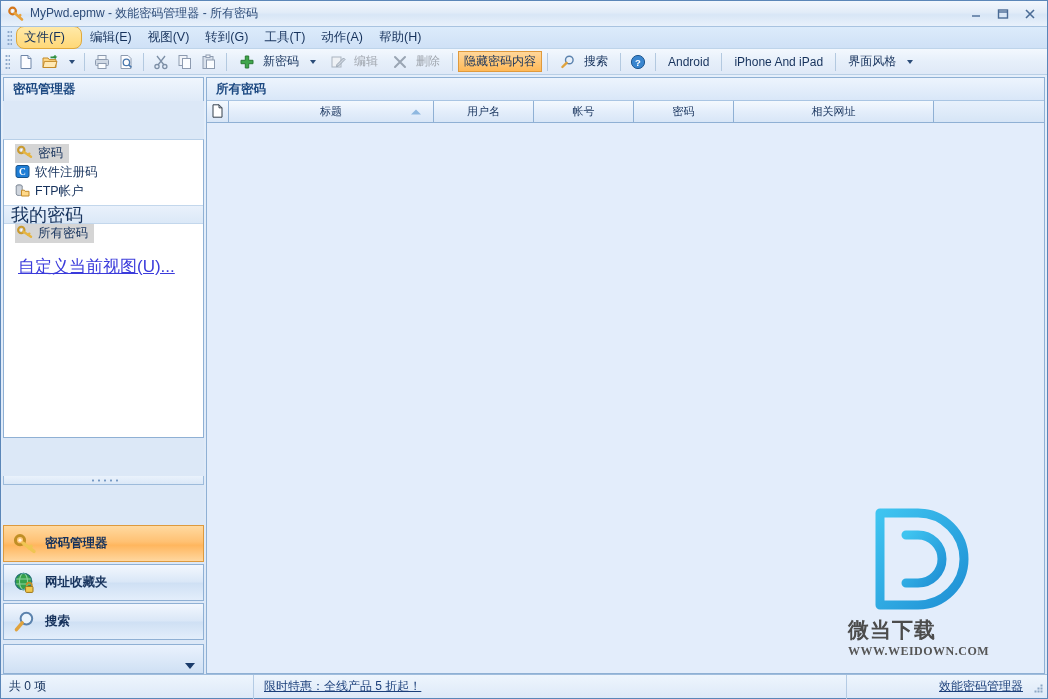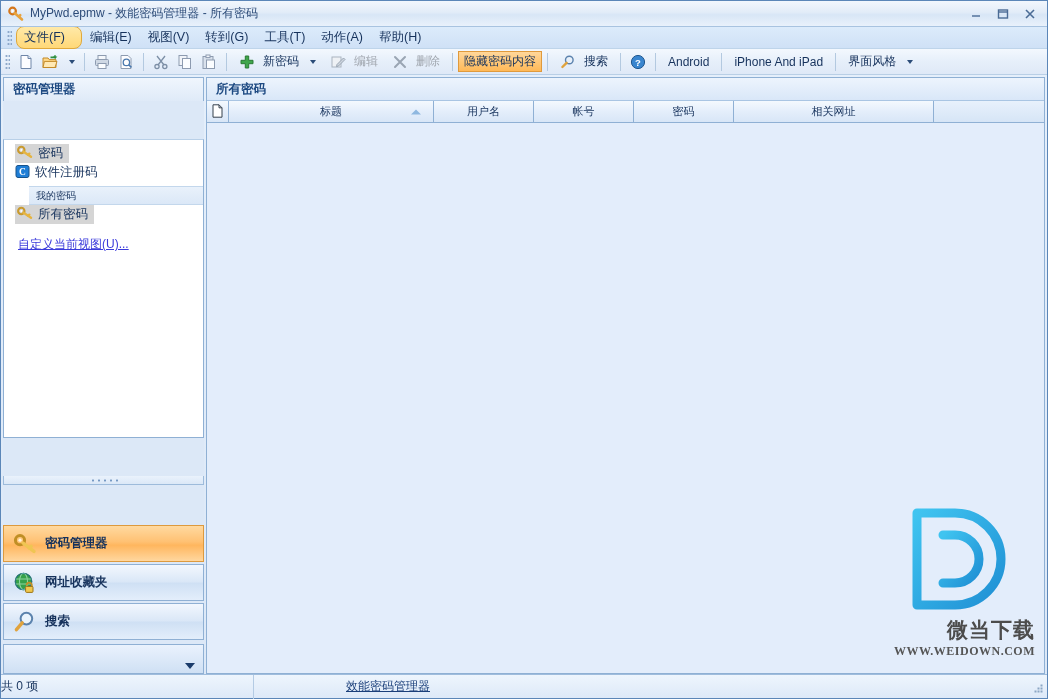--- a/index.html
+++ b/index.html
@@ -125,24 +125,24 @@
     display: flex; align-items: center; gap: 5px;
     height: 19px; padding-left: 11px; color: #16325c; font-size: 12.5px;
   }
   .tree-row .sel {
     background: #d5d5d5; padding: 1px 6px 1px 2px; display: inline-flex; align-items: center; gap: 5px;
   }
   .grouphdr {
     background: linear-gradient(180deg,#e9f1fb 0%, #dbe8f7 100%);
     border-top: 1px solid #c3d7ec; border-bottom: 1px solid #c3d7ec;
     height: 19px; display: flex; align-items: center; padding-left: 7px;
-    color: #16325c; font-size: 10px; margin-top: 4px; margin-left: 25px;
+    color: #16325c; font-size: 18px; margin-top: 4px;
   }
   .tree-link {
-    margin: 12px 0 0 14px; color: #3b3bdb; font-size: 12px;
+    margin: 12px 0 0 14px; color: #3b3bdb; font-size: 17px;
   }
   .tree-link u { text-decoration: underline; }
 
   .splitter {
     height: 9px; flex: 0 0 9px;
     background: linear-gradient(180deg,#eaf2fc 0%, #dbe8f7 100%);
     border: 1px solid #9dbbdb; border-top: none;
     display: flex; align-items: center; justify-content: center;
   }
   .splitter .dots {
@@ -201,37 +201,37 @@
   .gh.filler { flex: 1 1 auto; border-right: none; background: linear-gradient(180deg,#e8f1fc 0%, #d6e5f6 100%); }
   .sortarrow {
     position: absolute; right: 12px; top: 50%; transform: translateY(-50%);
     width: 0; height: 0; border-left: 5px solid transparent; border-right: 5px solid transparent;
     border-bottom: 5px solid #8fb8e0;
   }
   .grid-body { flex: 1 1 auto; background: #e3edfb; position: relative; min-height: 0; }
 
   
   .watermark {
-    position: absolute; right: 9px; bottom: 14px; width: 160px; text-align: right;
+    position: absolute; right: 36px; bottom: 14px; width: 160px; text-align: left;
     user-select: none;
   }
   .wm-sub { color: #4c4c4c; font-weight: bold; font-size: 21px; letter-spacing: 1px; margin-top: -4px;}
   .wm-url { color: #555; font-family: "Liberation Serif", serif; font-weight: bold; font-size: 12px; letter-spacing: .5px;}
 
   
   .statusbar {
     height: 24px; flex: 0 0 24px;
     background: linear-gradient(180deg,#eef5fd 0%, #dde9f8 100%);
     border-top: 1px solid #9fbcdc;
     display: flex; align-items: center;
     font-size: 12px; color: #16325c;
     position: relative;
   }
   .sb-cell { display: flex; align-items: center; height: 24px; }
-  .sb-1 { width: 253px; border-right: 1px solid #b4cbe4; }
+  .sb-1 { width: 253px; padding-left: 8px; border-right: 1px solid #b4cbe4; }
   .sb-2 { flex: 1 1 auto; padding-left: 10px; border-right: 1px solid #b4cbe4; }
   .sb-3 { width: 200px; justify-content: flex-end; padding-right: 24px; }
   .sb-link { color: #1b3f7a; text-decoration: underline; }
   .grip { position: absolute; right: 3px; bottom: 3px; width: 12px; height: 12px; }
   svg { overflow: visible; }
 </style>
 </head>
 <body>
 
 <div id="app">
@@ -460,20 +460,30 @@
           <span>
             <svg width="15" height="15" viewBox="0 0 15 15">
               <rect x="1" y="1.5" width="13" height="12" rx="2" fill="#1f7ed6" stroke="#17538c" stroke-width="1"></rect>
               <text x="7.4" y="11" font-size="9.5" font-family="Liberation Serif, serif" fill="#ffffff" text-anchor="middle" font-weight="bold">C</text>
             </svg>
           </span>
           <span>软件注册码</span>
         </div>
 
 
+        <div class="tree-row">
+          <span>
+            <svg width="15" height="15" viewBox="0 0 15 15">
+              <ellipse cx="4.2" cy="3.2" rx="3" ry="1.5" fill="#b9bfc8" stroke="#7b8694" stroke-width=".9"></ellipse>
+              <path d="M1.2 3.2 V11 a3 1.5 0 0 0 6 0 V3.2" fill="#cfd5dd" stroke="#7b8694" stroke-width=".9"></path>
+              <path d="M6.5 7.2 H9.3 L10.1 8.3 H14 V13 H6.5 Z" fill="#ffd98a" stroke="#c38a28" stroke-width="1"></path>
+            </svg>
+          </span>
+          <span>FTP帐户</span>
+        </div>
 
         <div class="grouphdr">我的密码</div>
 
         <div class="tree-row">
           <span class="sel">
             <span>
               <svg width="16" height="14" viewBox="0 0 16 14">
                 <circle cx="4.3" cy="5" r="3.2" fill="none" stroke="#c99a2e" stroke-width="2.1"></circle>
                 <circle cx="4.3" cy="5" r="1" fill="#fff"></circle>
                 <path d="M6.2 6.6 L14 11.8" stroke="#e5b441" stroke-width="2.4" stroke-linecap="round"></path>
@@ -584,20 +594,23 @@
           </svg>
           <div class="wm-sub">微当下载</div>
           <div class="wm-url">WWW.WEIDOWN.COM</div>
         </div>
       </div>
     </div>
   </div>
 
   <div class="statusbar">
     <div class="sb-cell sb-1">共 0 项</div>
+    <div class="sb-cell sb-2">
+      <span class="sb-link">限时特惠：全线产品 5 折起！</span>
+    </div>
     <div class="sb-cell sb-3">
       <span class="sb-link">效能密码管理器</span>
     </div>
     <span class="grip">
       <svg width="12" height="12" viewBox="0 0 12 12">
         <g fill="#8ca6c4">
           <rect x="8.5" y="1.5" width="2" height="2"></rect>
           <rect x="5.5" y="4.5" width="2" height="2"></rect>
             <rect x="8.5" y="4.5" width="2" height="2"></rect>
           <rect x="2.5" y="7.5" width="2" height="2"></rect>

